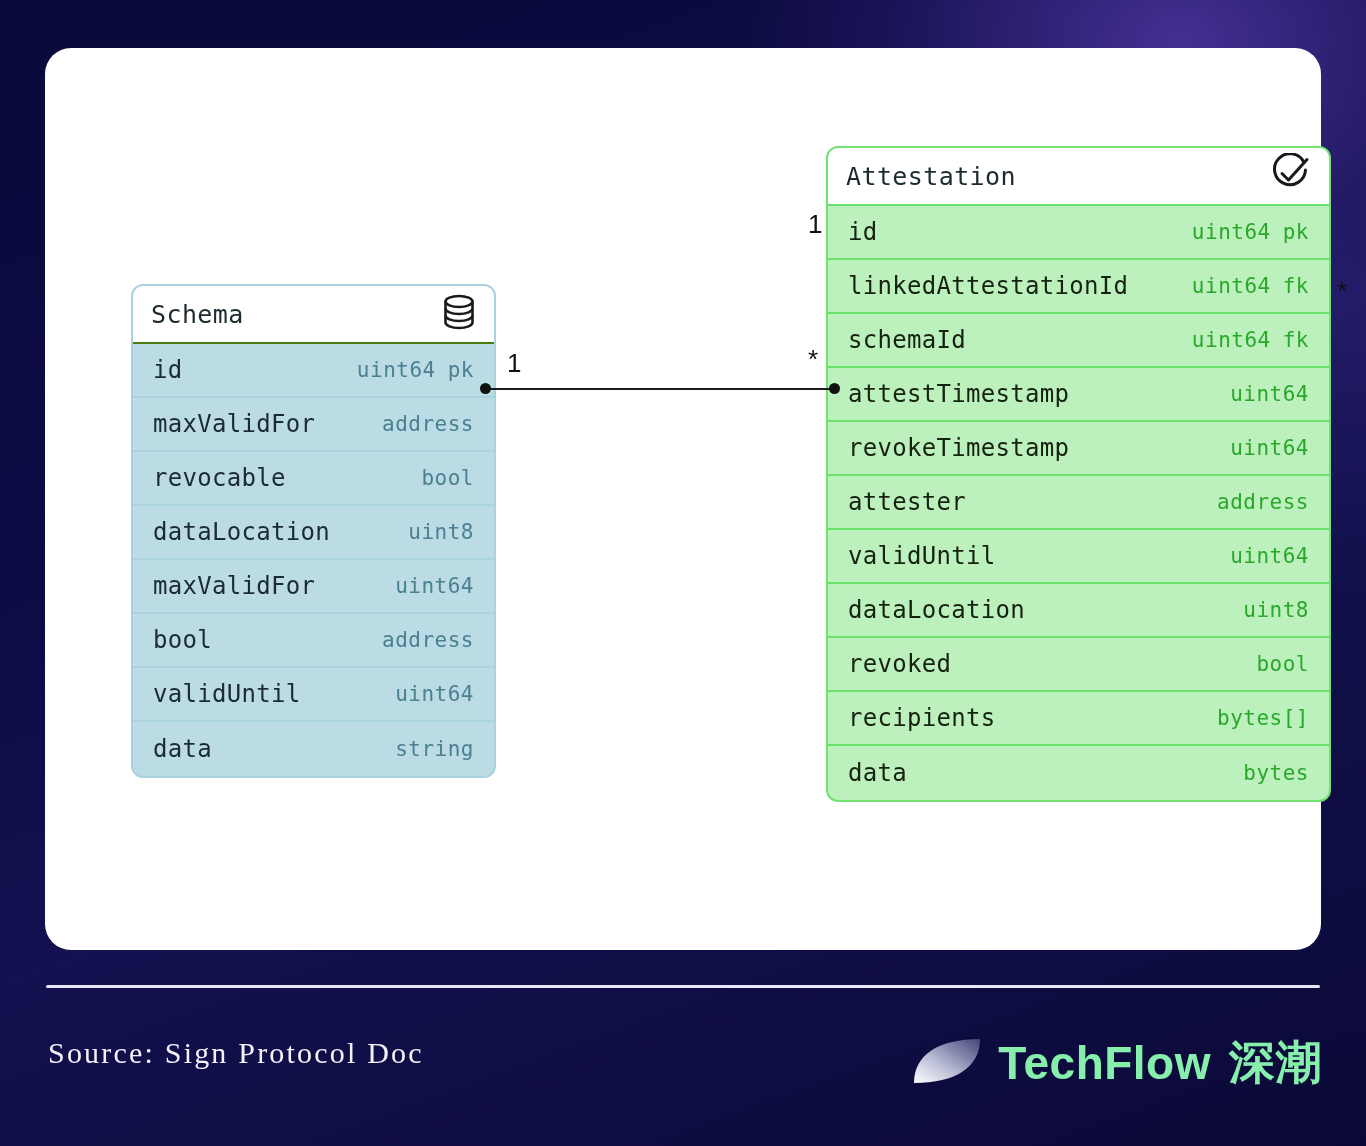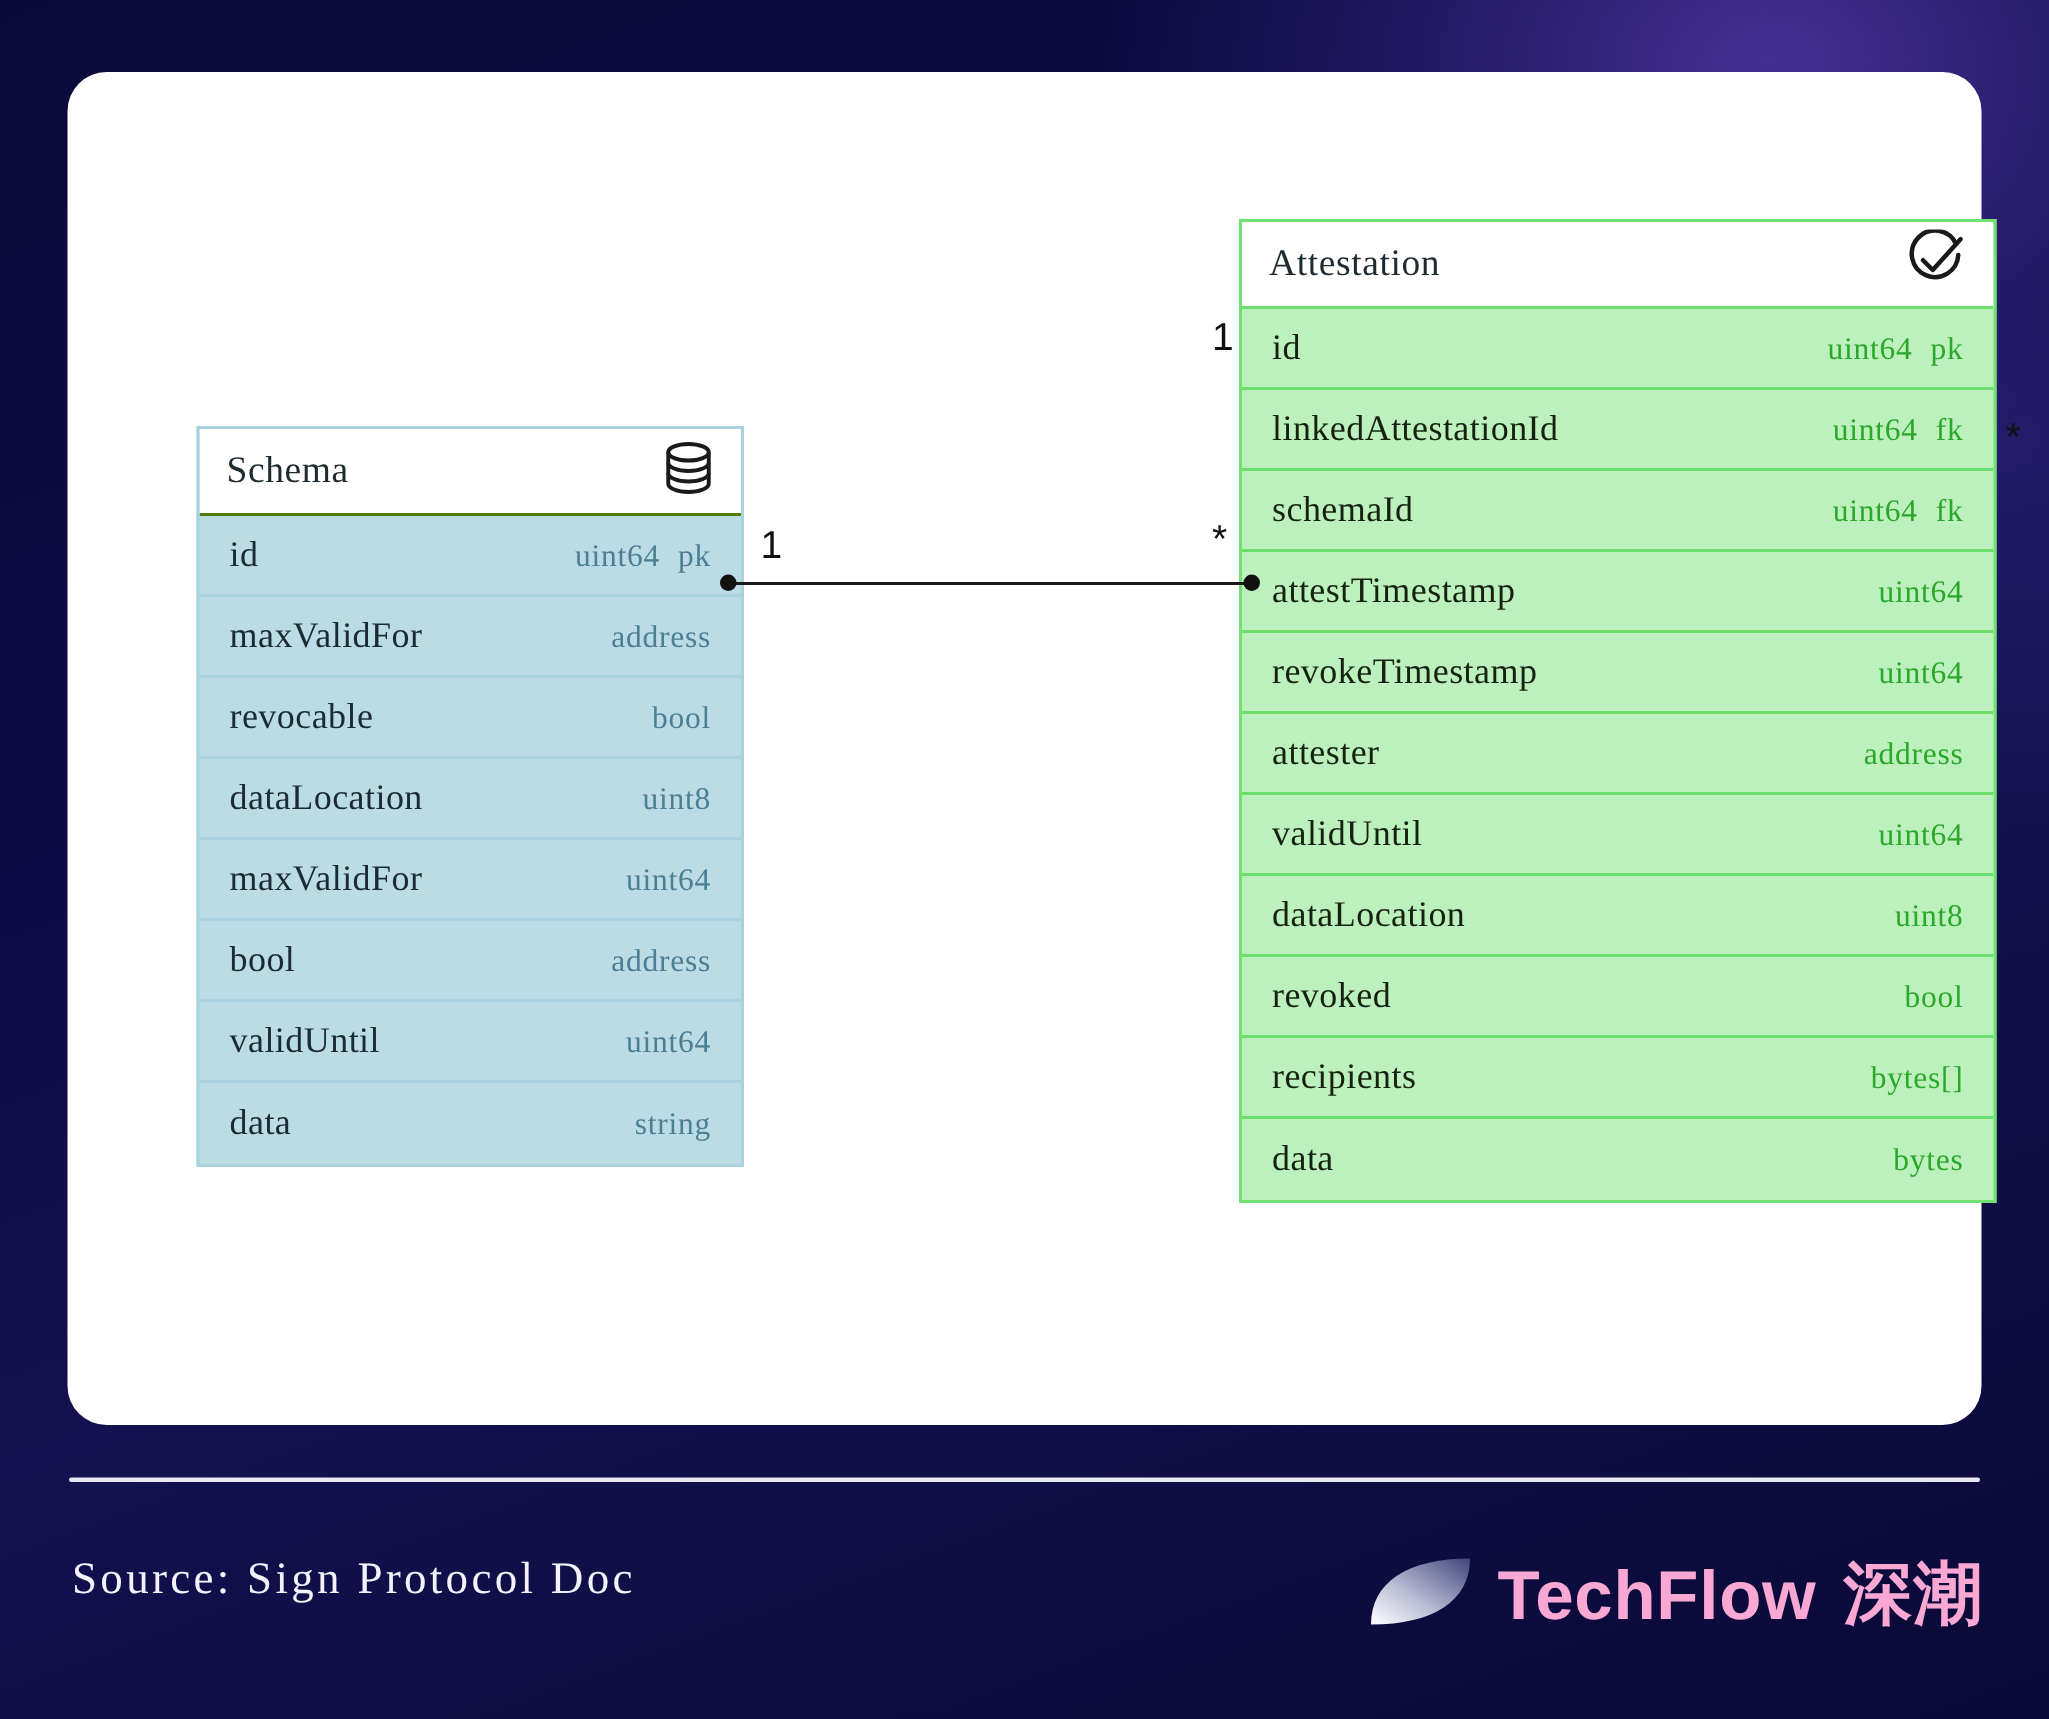--- a/index.html
+++ b/index.html
@@ -30,23 +30,22 @@
     top: 48px;
     width: 1276px;
     height: 902px;
     background: #ffffff;
     border-radius: 26px;
   }
 
   
   .entity {
     position: absolute;
-    border-radius: 0;
+    border-radius: 12px;
     overflow: hidden;
-    font-family: Liberation Serif, serif;
   }
 
   .entity-header {
     display: flex;
     align-items: center;
     justify-content: space-between;
     background: #ffffff;
     padding: 0 18px;
     height: 58px;
   }
@@ -169,21 +168,21 @@
     top: 1032px;
     display: flex;
     align-items: center;
     gap: 16px;
   }
 
   .brand-text {
     font-family: "Liberation Sans", sans-serif;
     font-size: 46px;
     font-weight: 700;
-    color: #f9a8d4;
+    color: #86efac;
     letter-spacing: 0.5px;
     white-space: nowrap;
   }
   .brand-cn { margin-left: 2px; }
 </style>
 </head>
 <body>
 
 <div class="backdrop"></div>
 

